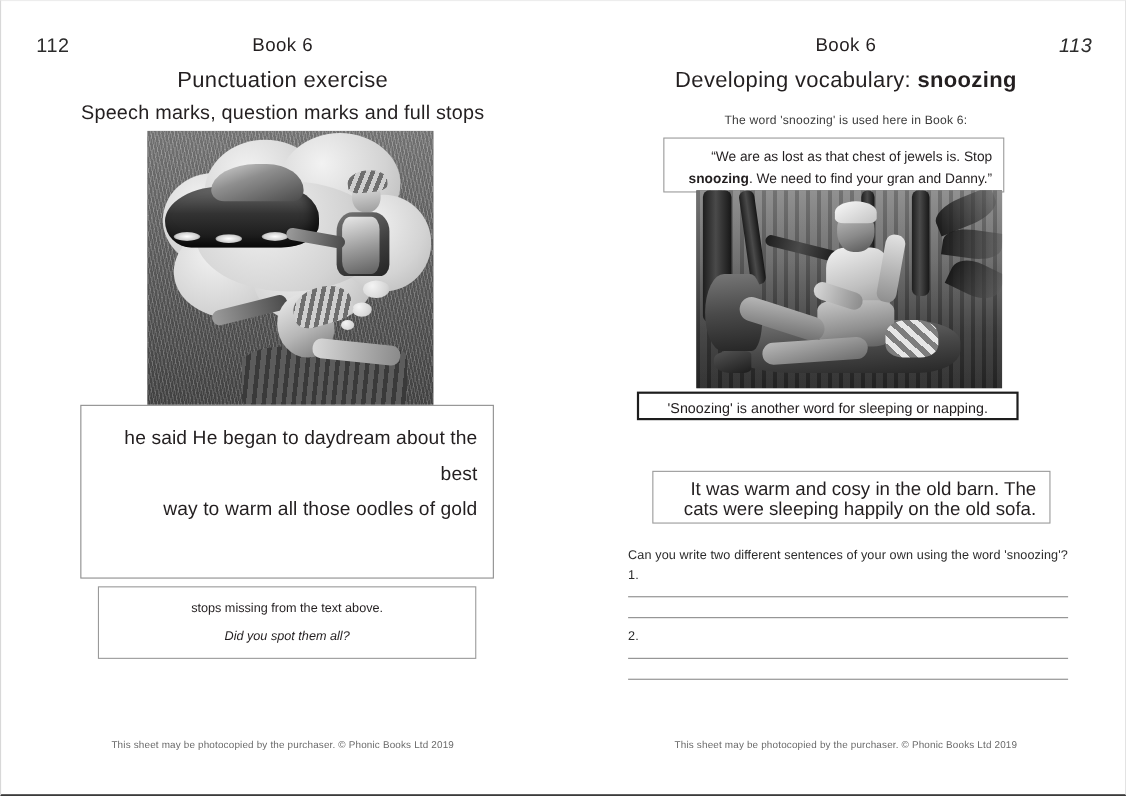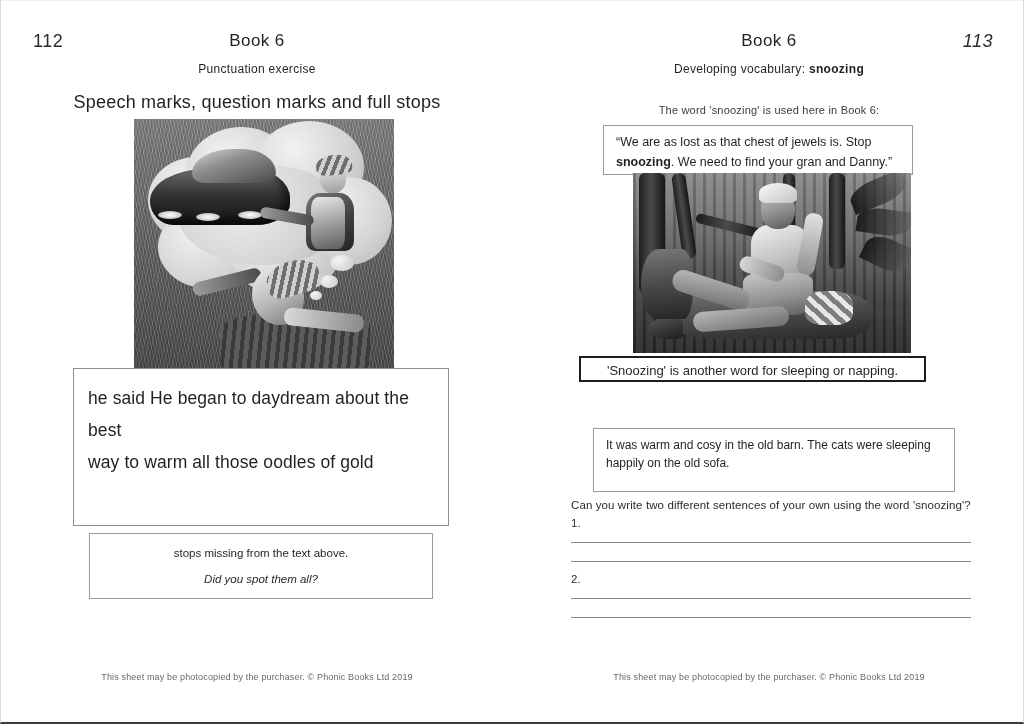--- a/index.html
+++ b/index.html
@@ -52,21 +52,21 @@
     text-align: center;
     font-size: 17px;
     letter-spacing: 0.4px;
   }
 
   .exercise-title {
     position: absolute;
     left: 0; right: 0;
     top: 61px;
     text-align: center;
-    font-size: 12px;
+    font-size: 20px;
     letter-spacing: 0.3px;
   }
   .exercise-title .bold { font-weight: bold; }
 
   .subtitle {
     position: absolute;
     left: 0; right: 0;
     top: 91px;
     text-align: center;
     font-size: 18px;
@@ -91,20 +91,21 @@
     height: 180px;
     overflow: hidden;
     background: #565656;
   }
 
   .textbox {
     position: absolute;
     box-sizing: border-box;
     background: #ffffff;
     border: 1px solid #8d8d8d;
+    text-align: right;
   }
   .textbox.thin  { border: 1px solid #9a9a9a; }
   .textbox.thick { border: 2px solid #1d1d1d; }
 
   .main-text {
     left: 72px;
     top: 367px;
     width: 376px;
     height: 158px;
     padding: 13px 14px 10px 14px;
@@ -192,23 +193,23 @@
     color: #2b2b2b;
     letter-spacing: 0.1px;
   }
   .instr-circle { top: 388px; text-align: justify; text-align-last: left; }
   .instr-write  { top: 496px; }
 
   .sample-box {
     left: 80px;
     top: 427px;
     width: 362px;
-    height: 64px;
+    height: 48px;
     padding: 7px 12px 0 12px;
-    font-size: 12px;
+    font-size: 17px;
     line-height: 18px;
   }
 
   .numlabel {
     position: absolute;
     left: 58px;
     font-size: 11.5px;
     color: #2b2b2b;
   }
   .num1 { top: 516px; }

